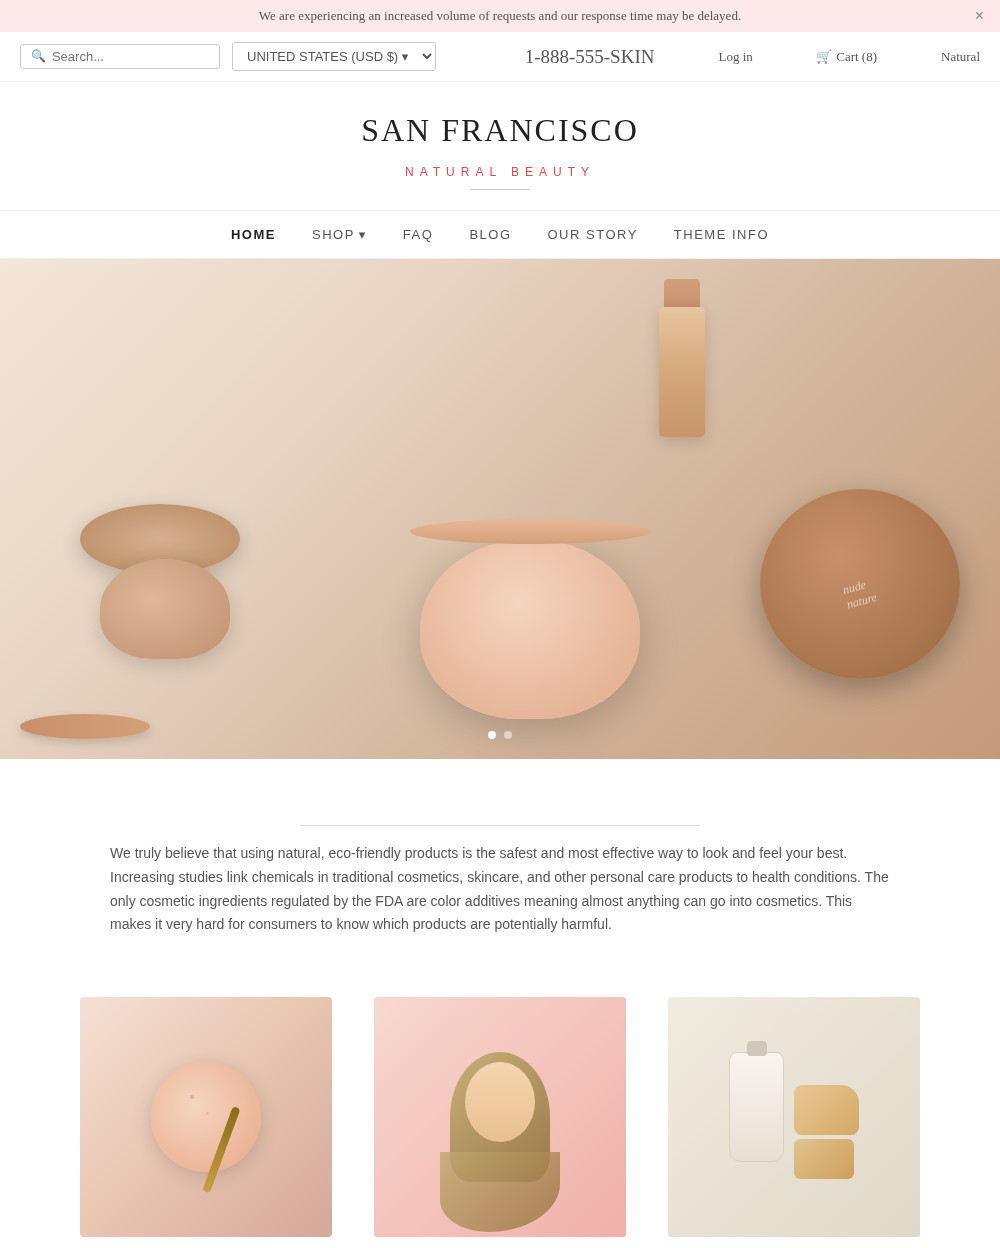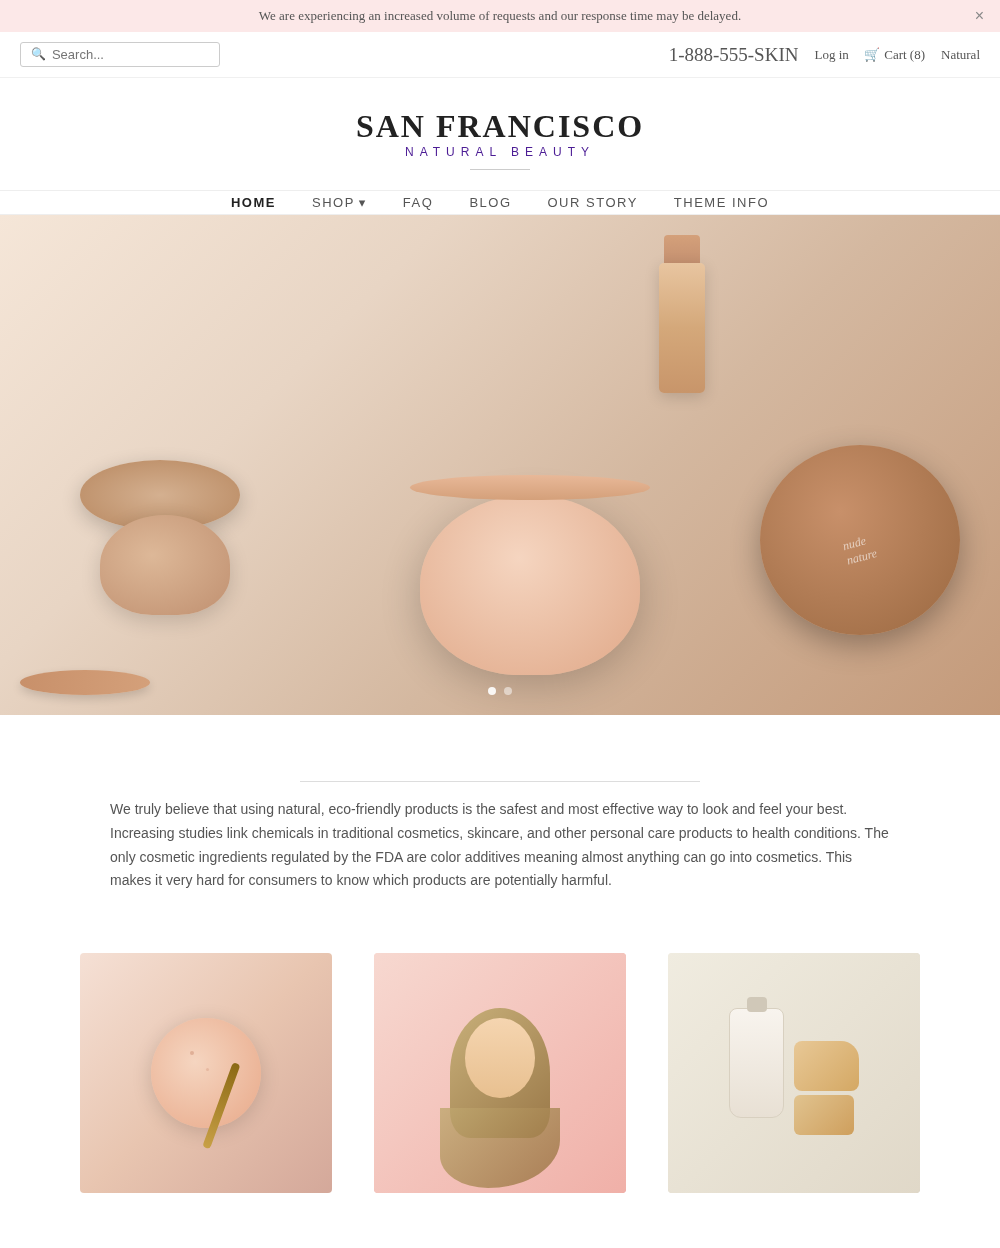--- a/index.html
+++ b/index.html
@@ -58,58 +58,58 @@
     .currency-select {
       border: 1px solid #ccc;
       border-radius: 3px;
       padding: 5px 10px;
       font-size: 13px;
       color: #555;
       cursor: pointer;
       background: #fff;
     }
     .top-bar-right { display: flex; align-items: center; gap: 16px; font-size: 13px; color: #555; }
-    .top-bar-right a { color: #555; text-decoration: none; }
+    .top-bar-right a { color: #555; text-decoration: none; margin-left: 48px; }
     .phone-number { color: #555; font-size: 19px; }
 
     
     .logo-area {
       text-align: center;
       padding: 30px 20px 20px;
     }
     .logo-title {
       font-size: 32px;
-      font-weight: bold;
+      font-weight: normal;
       letter-spacing: 2px;
       color: #222;
       font-family: 'Georgia', serif;
     }
     .logo-subtitle {
       font-size: 12px;
       letter-spacing: 6px;
-      color: #4c1d95;
-      margin-top: 0;
+      color: #ef4444;
+      margin-top: 16px;
       font-family: Arial, sans-serif;
       text-transform: uppercase;
       text-align: center;
     }
     .logo-divider {
       width: 60px;
       height: 1px;
       background: #ccc;
       margin: 10px auto 0;
     }
 
     
     .main-nav {
       display: flex;
       align-items: center;
       justify-content: center;
       gap: 36px;
-      padding: 4px 20px;
+      padding: 16px 20px;
       border-top: 1px solid #eee;
       border-bottom: 1px solid #eee;
     }
     .nav-item {
       font-size: 13px;
       letter-spacing: 1.5px;
       text-transform: uppercase;
       color: #555;
       text-decoration: none;
       cursor: pointer;
@@ -237,20 +237,23 @@
   <span>We are experiencing an increased volume of requests and our response time may be delayed.</span>
   <button class="close-btn">×</button>
 </div>
 
 <div class="top-bar">
   <div class="top-bar-left">
     <div class="search-container">
       <span class="search-icon-span">🔍</span>
       <input type="text" placeholder="Search..." style="">
     </div>
+    <select class="currency-select">
+      <option>UNITED STATES (USD $) ▾</option>
+    </select>
   </div>
   <div class="top-bar-right">
     <span class="phone-number">1-888-555-SKIN</span>
     <a href="#">Log in</a>
     <a href="#">
       <span>🛒</span>
       <span>Cart (8)</span>
     </a>
     <a href="#">Natural</a>
   </div>

